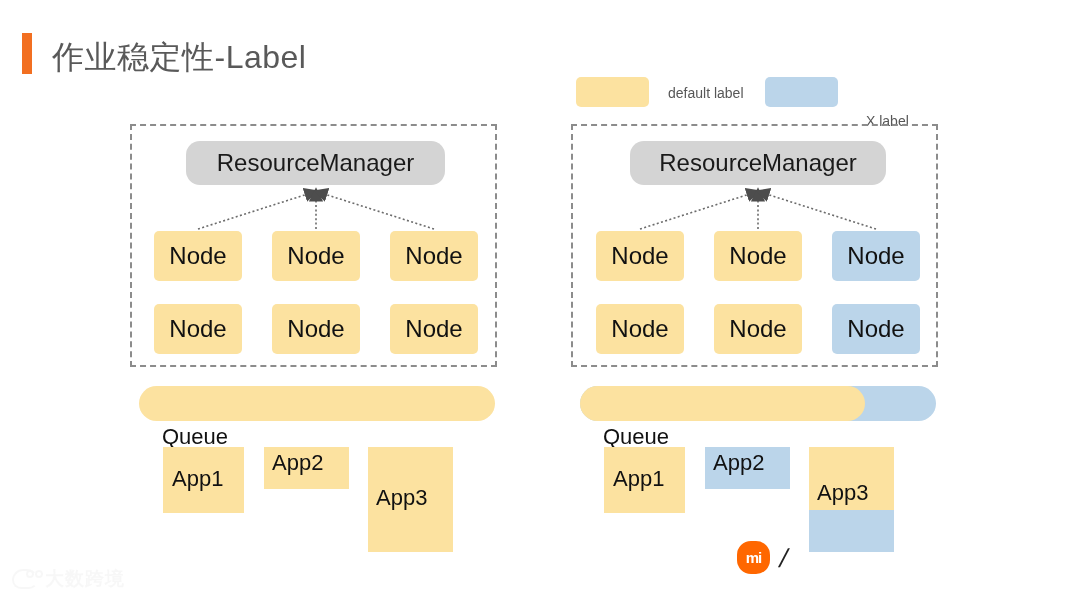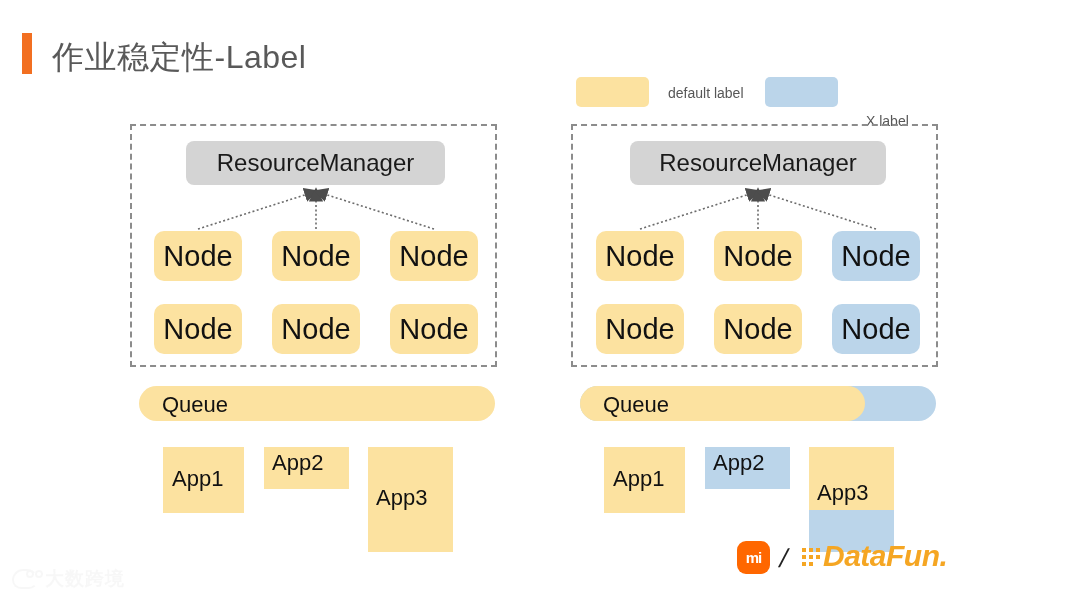--- a/index.html
+++ b/index.html
@@ -25,53 +25,53 @@
   .legend-label{position:absolute;font-size:14px;color:#575757;white-space:nowrap;top:85px;}
   .legend-label.l1{left:668px;}
   .legend-label.l2{left:866px;margin-top:28px;}
 
   
   .cluster{position:absolute;border:2px dashed #8C8C8C;box-sizing:border-box;}
   .cluster-left{left:130px;top:124px;width:367px;height:243px;}
   .cluster-right{left:571px;top:124px;width:367px;height:243px;}
 
   .rm-box{
-    position:absolute;height:44px;background:#D4D4D4;border-radius:8px;
+    position:absolute;height:44px;background:#D4D4D4;border-radius:14px;
     display:flex;align-items:center;justify-content:center;
     font-size:24px;color:#1a1a1a;white-space:nowrap;
   }
   .rm-left{left:186px;top:141px;width:259px;}
   .rm-right{left:630px;top:141px;width:256px;}
 
   .node{
-    position:absolute;width:88px;height:50px;border-radius:10px;
+    position:absolute;width:88px;height:50px;border-radius:5px;
     display:flex;align-items:center;justify-content:center;
-    font-size:29px;color:#111;box-sizing:border-box;
+    font-size:24px;color:#111;box-sizing:border-box;
   }
   .yellow{background:#FCE2A0;}
   .blue{background:#BBD5EA;}
 
   .arrows{position:absolute;left:0;top:0;width:1080px;height:608px;pointer-events:none;}
 
   
   .queue{
     position:absolute;height:35px;border-radius:18px;
   }
   .queue-text{
-    position:absolute;font-size:22px;color:#111;white-space:nowrap;
+    position:absolute;font-size:22px;color:#111;white-space:nowrap;margin-top:32px;
   }
 
   
   .app{position:absolute;box-sizing:border-box;}
   .app-label{position:absolute;font-size:22px;color:#111;white-space:nowrap;}
 
   
   .mi-logo{
     position:absolute;left:737px;top:541px;width:33px;height:33px;
-    background:#FF6700;border-radius:9px;
+    background:#FF6700;border-radius:14px;
     display:flex;align-items:center;justify-content:center;
     color:#fff;font-size:15px;font-weight:bold;letter-spacing:-1px;
   }
   .slash{position:absolute;left:780px;top:543px;font-size:26px;color:#222;transform:skewX(-14deg);}
   .datafun{
     position:absolute;left:800px;top:539px;font-size:30px;font-style:italic;font-weight:bold;
     color:#F5A623;white-space:nowrap;letter-spacing:-.5px;
   }
   .datafun .dot-block{
     display:inline-block;width:22px;height:22px;vertical-align:-2px;margin-right:1px;
@@ -173,20 +173,19 @@
     <line x1="316" y1="229" x2="316" y2="192" stroke="#6b6b6b" stroke-width="1.6" stroke-dasharray="2,2.4" marker-end="url(#ah)"></line>
     <line x1="434" y1="229" x2="318" y2="192" stroke="#6b6b6b" stroke-width="1.6" stroke-dasharray="2,2.4" marker-end="url(#ah)"></line>
 
     <line x1="640" y1="229" x2="756" y2="192" stroke="#6b6b6b" stroke-width="1.6" stroke-dasharray="2,2.4" marker-end="url(#ah)"></line>
     <line x1="758" y1="229" x2="758" y2="192" stroke="#6b6b6b" stroke-width="1.6" stroke-dasharray="2,2.4" marker-end="url(#ah)"></line>
     <line x1="876" y1="229" x2="760" y2="192" stroke="#6b6b6b" stroke-width="1.6" stroke-dasharray="2,2.4" marker-end="url(#ah)"></line>
   </svg>
 
   <div class="mi-logo">mi</div>
   <div class="slash">/</div>
-  <div class="datafun"><span class="dot-block"></span><span>DataFun.</span></div>
 
   <div class="watermark">
     <span class="wm-mark"></span>
     <span class="wm-text">大数跨境</span>
   </div>
 
 </div>
 
 </body></html>

